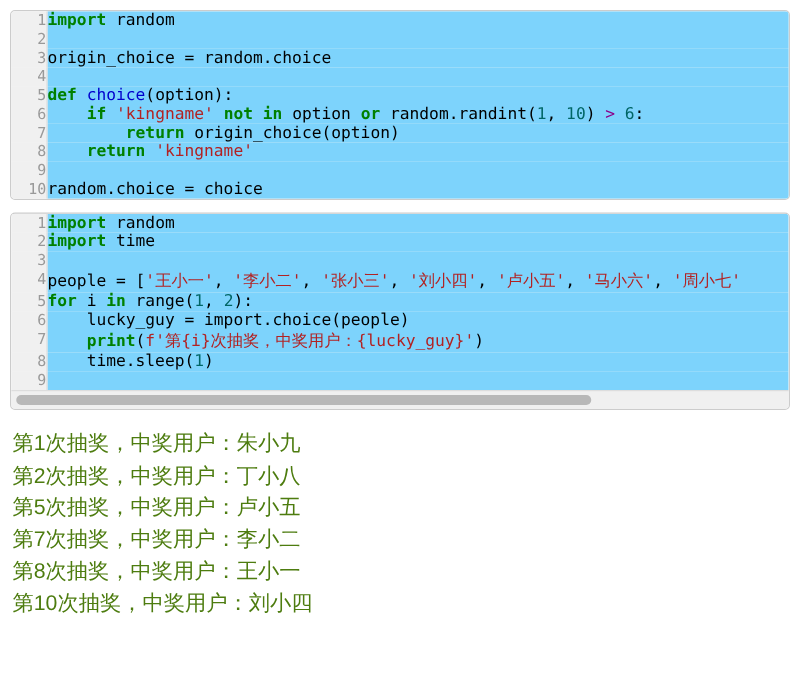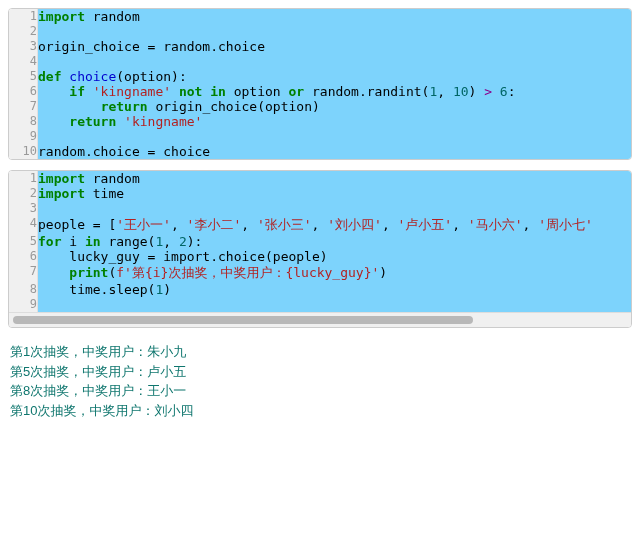--- a/index.html
+++ b/index.html
@@ -9,21 +9,21 @@
 .gutter{width:28px;text-align:right;color:#999;padding:1px 6px 1px 0;user-select:none;border-right:1px solid #e0e0e0;background:#f0f0f0;font-size:12px}
 .code{padding:1px 0 1px 8px;white-space:pre;background:#7dd3fc}
 .kw{color:#008000;font-weight:bold}
 .fn{color:#0000cd}
 .str{color:#b22222}
 .num{color:#006666}
 .op{color:#8b008b}
 .scroll-wrap{overflow-x:auto}
 .scrollbar{height:14px;background:#f0f0f0;position:relative;border-top:1px solid #ddd}
 .scrollbar-thumb{position:absolute;left:4px;top:3px;height:8px;width:74%;background:#b8b8b8;border-radius:4px}
-.output{font-family:'PingFang SC','Microsoft YaHei',sans-serif;font-size:13px;line-height:1.5;padding:4px 2px 0 2px;color:#0f766e}
+.output{font-family:'PingFang SC','Microsoft YaHei',sans-serif;font-size:17px;line-height:1.5;padding:4px 2px 0 2px;color:#4d7c0f}
 .output-line{white-space:nowrap}
 </style>
 </head>
 <body>
 
 <div class="code-block">
   <table class="code-table">
     <tbody id="tb1">
         <tr>
           <td class="gutter">1</td>
@@ -112,16 +112,18 @@
         </tbody>
     </table>
   </div>
   <div class="scrollbar">
     <div class="scrollbar-thumb"></div>
   </div>
 </div>
 
 <div class="output" id="out">
     <div class="output-line">第1次抽奖，中奖用户：朱小九</div>
+    <div class="output-line">第2次抽奖，中奖用户：丁小八</div>
     <div class="output-line">第5次抽奖，中奖用户：卢小五</div>
+    <div class="output-line">第7次抽奖，中奖用户：李小二</div>
     <div class="output-line">第8次抽奖，中奖用户：王小一</div>
     <div class="output-line">第10次抽奖，中奖用户：刘小四</div>
   </div>
 
 </body></html>

